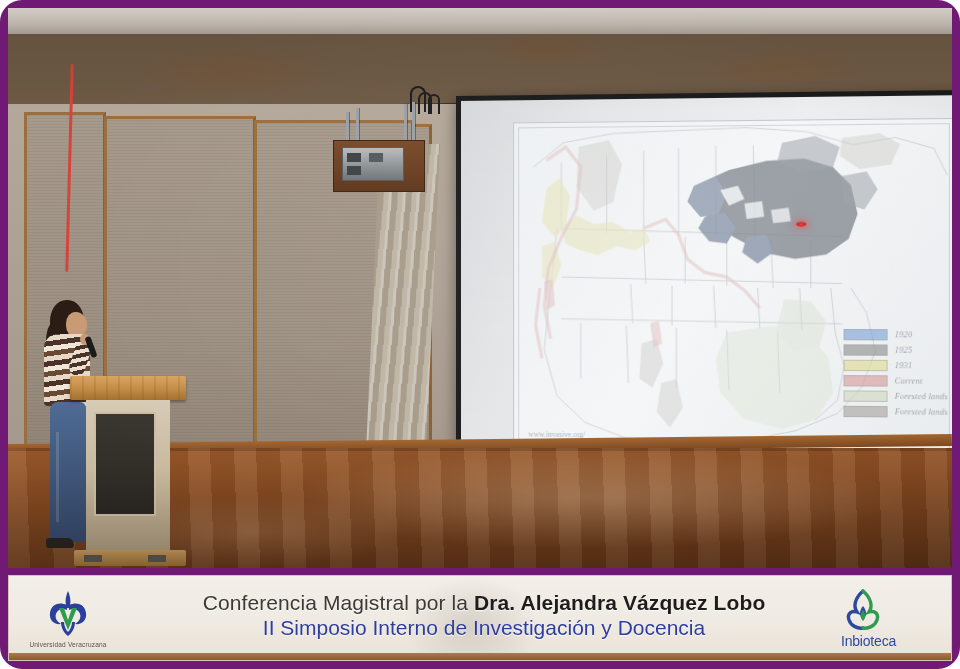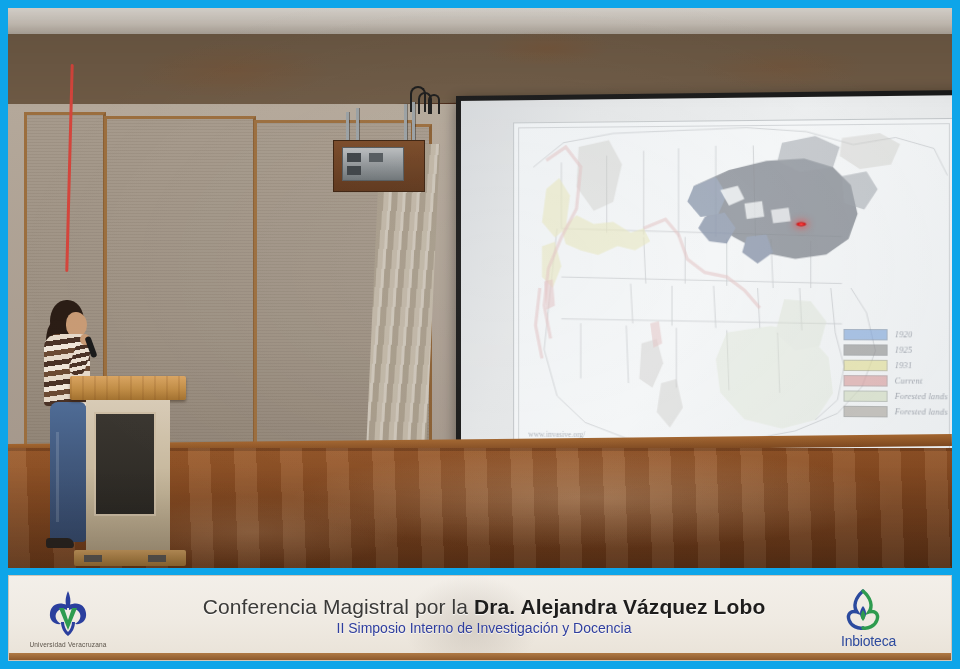--- a/index.html
+++ b/index.html
@@ -6,21 +6,22 @@
   html,body { background:#ffffff; }
   body {
     width:960px; height:669px;
     font-family:"Liberation Sans", sans-serif;
     overflow:hidden; position:relative;
   }
 
   
   #photo-frame{
     position:absolute; inset:0;
-    background:#0ea5e9;
+    background:#701a75;
+    border-radius:22px;
   }
 
   
   #hall-photo{
     position:absolute;
     left:8px; top:8px; width:944px; height:560px;
     overflow:hidden;
     background:#6e5a45;
   }
 
@@ -334,21 +335,21 @@
     position:relative; z-index:2;
     flex:1; text-align:center; padding-bottom:6px;
   }
   #banner-line-1{
     font-size:21px; color:#3b3a38; letter-spacing:.1px;
     text-shadow:0 1px 1px rgba(255,255,255,.9);
     white-space:nowrap;
   }
   #banner-line-1 .speaker-name{ font-weight:bold; color:#1e1d1c; }
   #banner-line-2{
-    font-size:14px; color:#2f3e9e; margin-top:1px;
+    font-size:21px; color:#2f3e9e; margin-top:1px;
     text-shadow:0 1px 1px rgba(255,255,255,.9);
     white-space:nowrap;
   }
 
   #inbioteca-logo{
     position:relative; z-index:2;
     width:110px; display:flex; flex-direction:column;
     align-items:flex-start; justify-content:center;
   }
   #inbioteca-logo-text{

